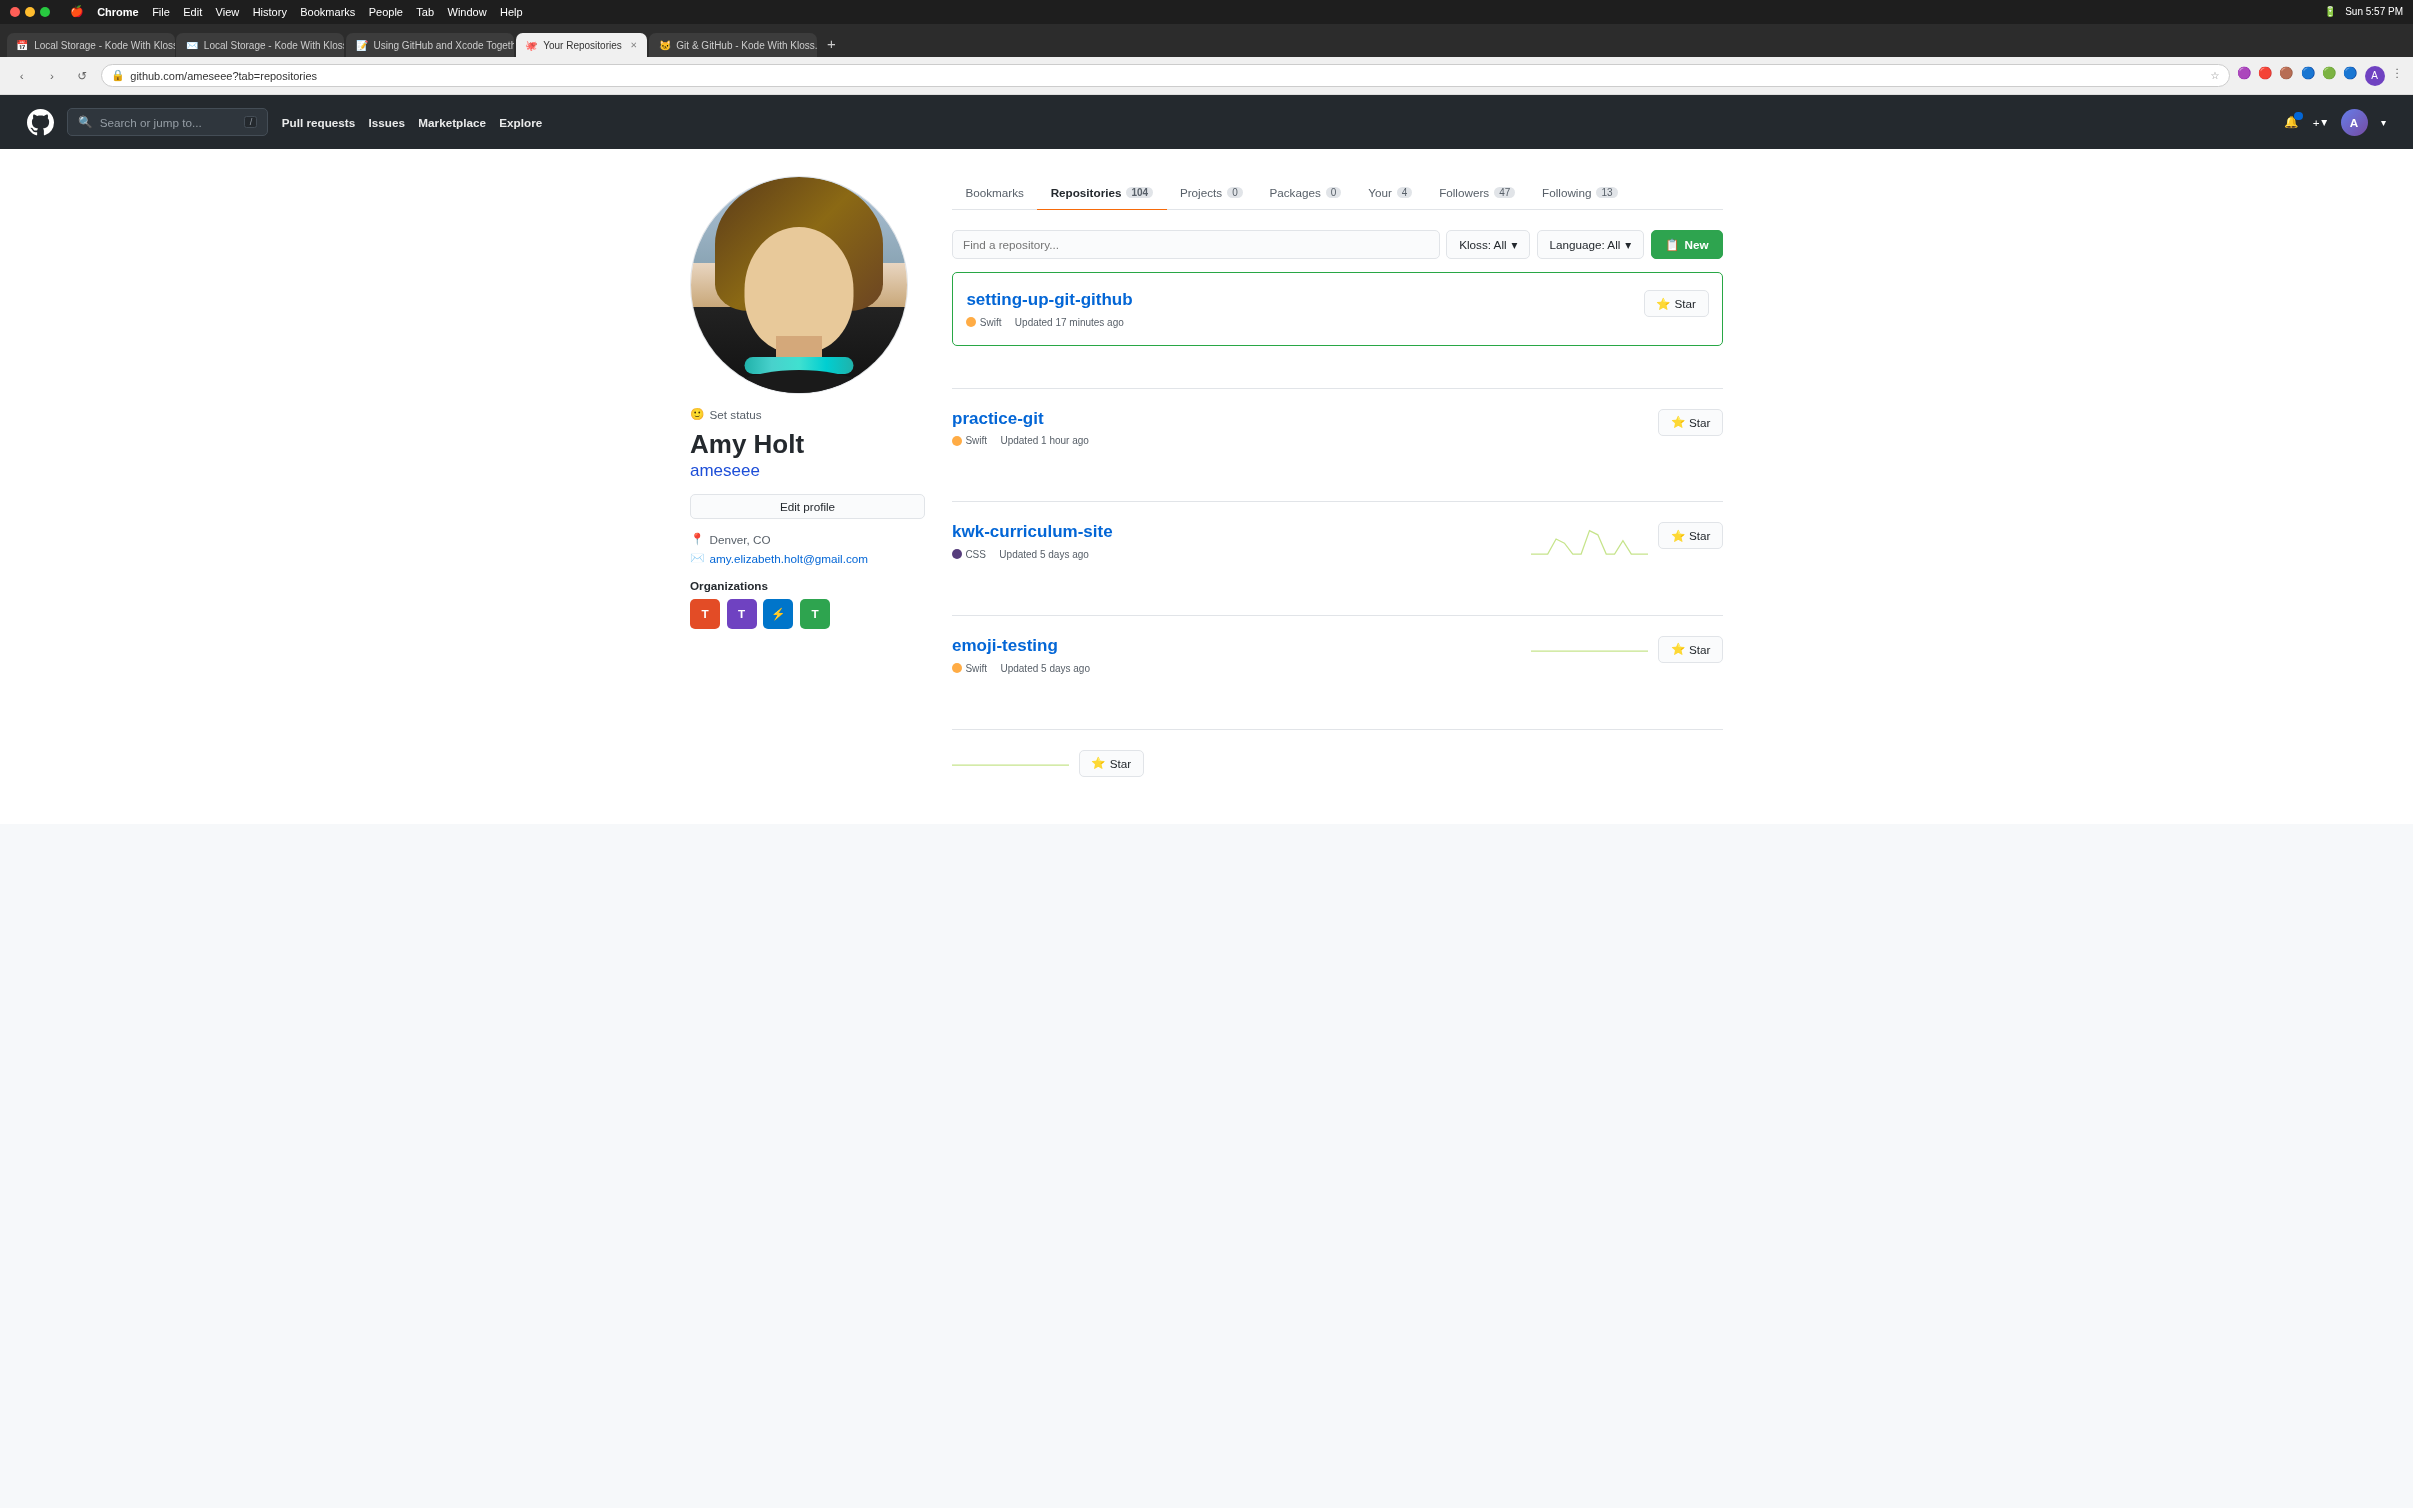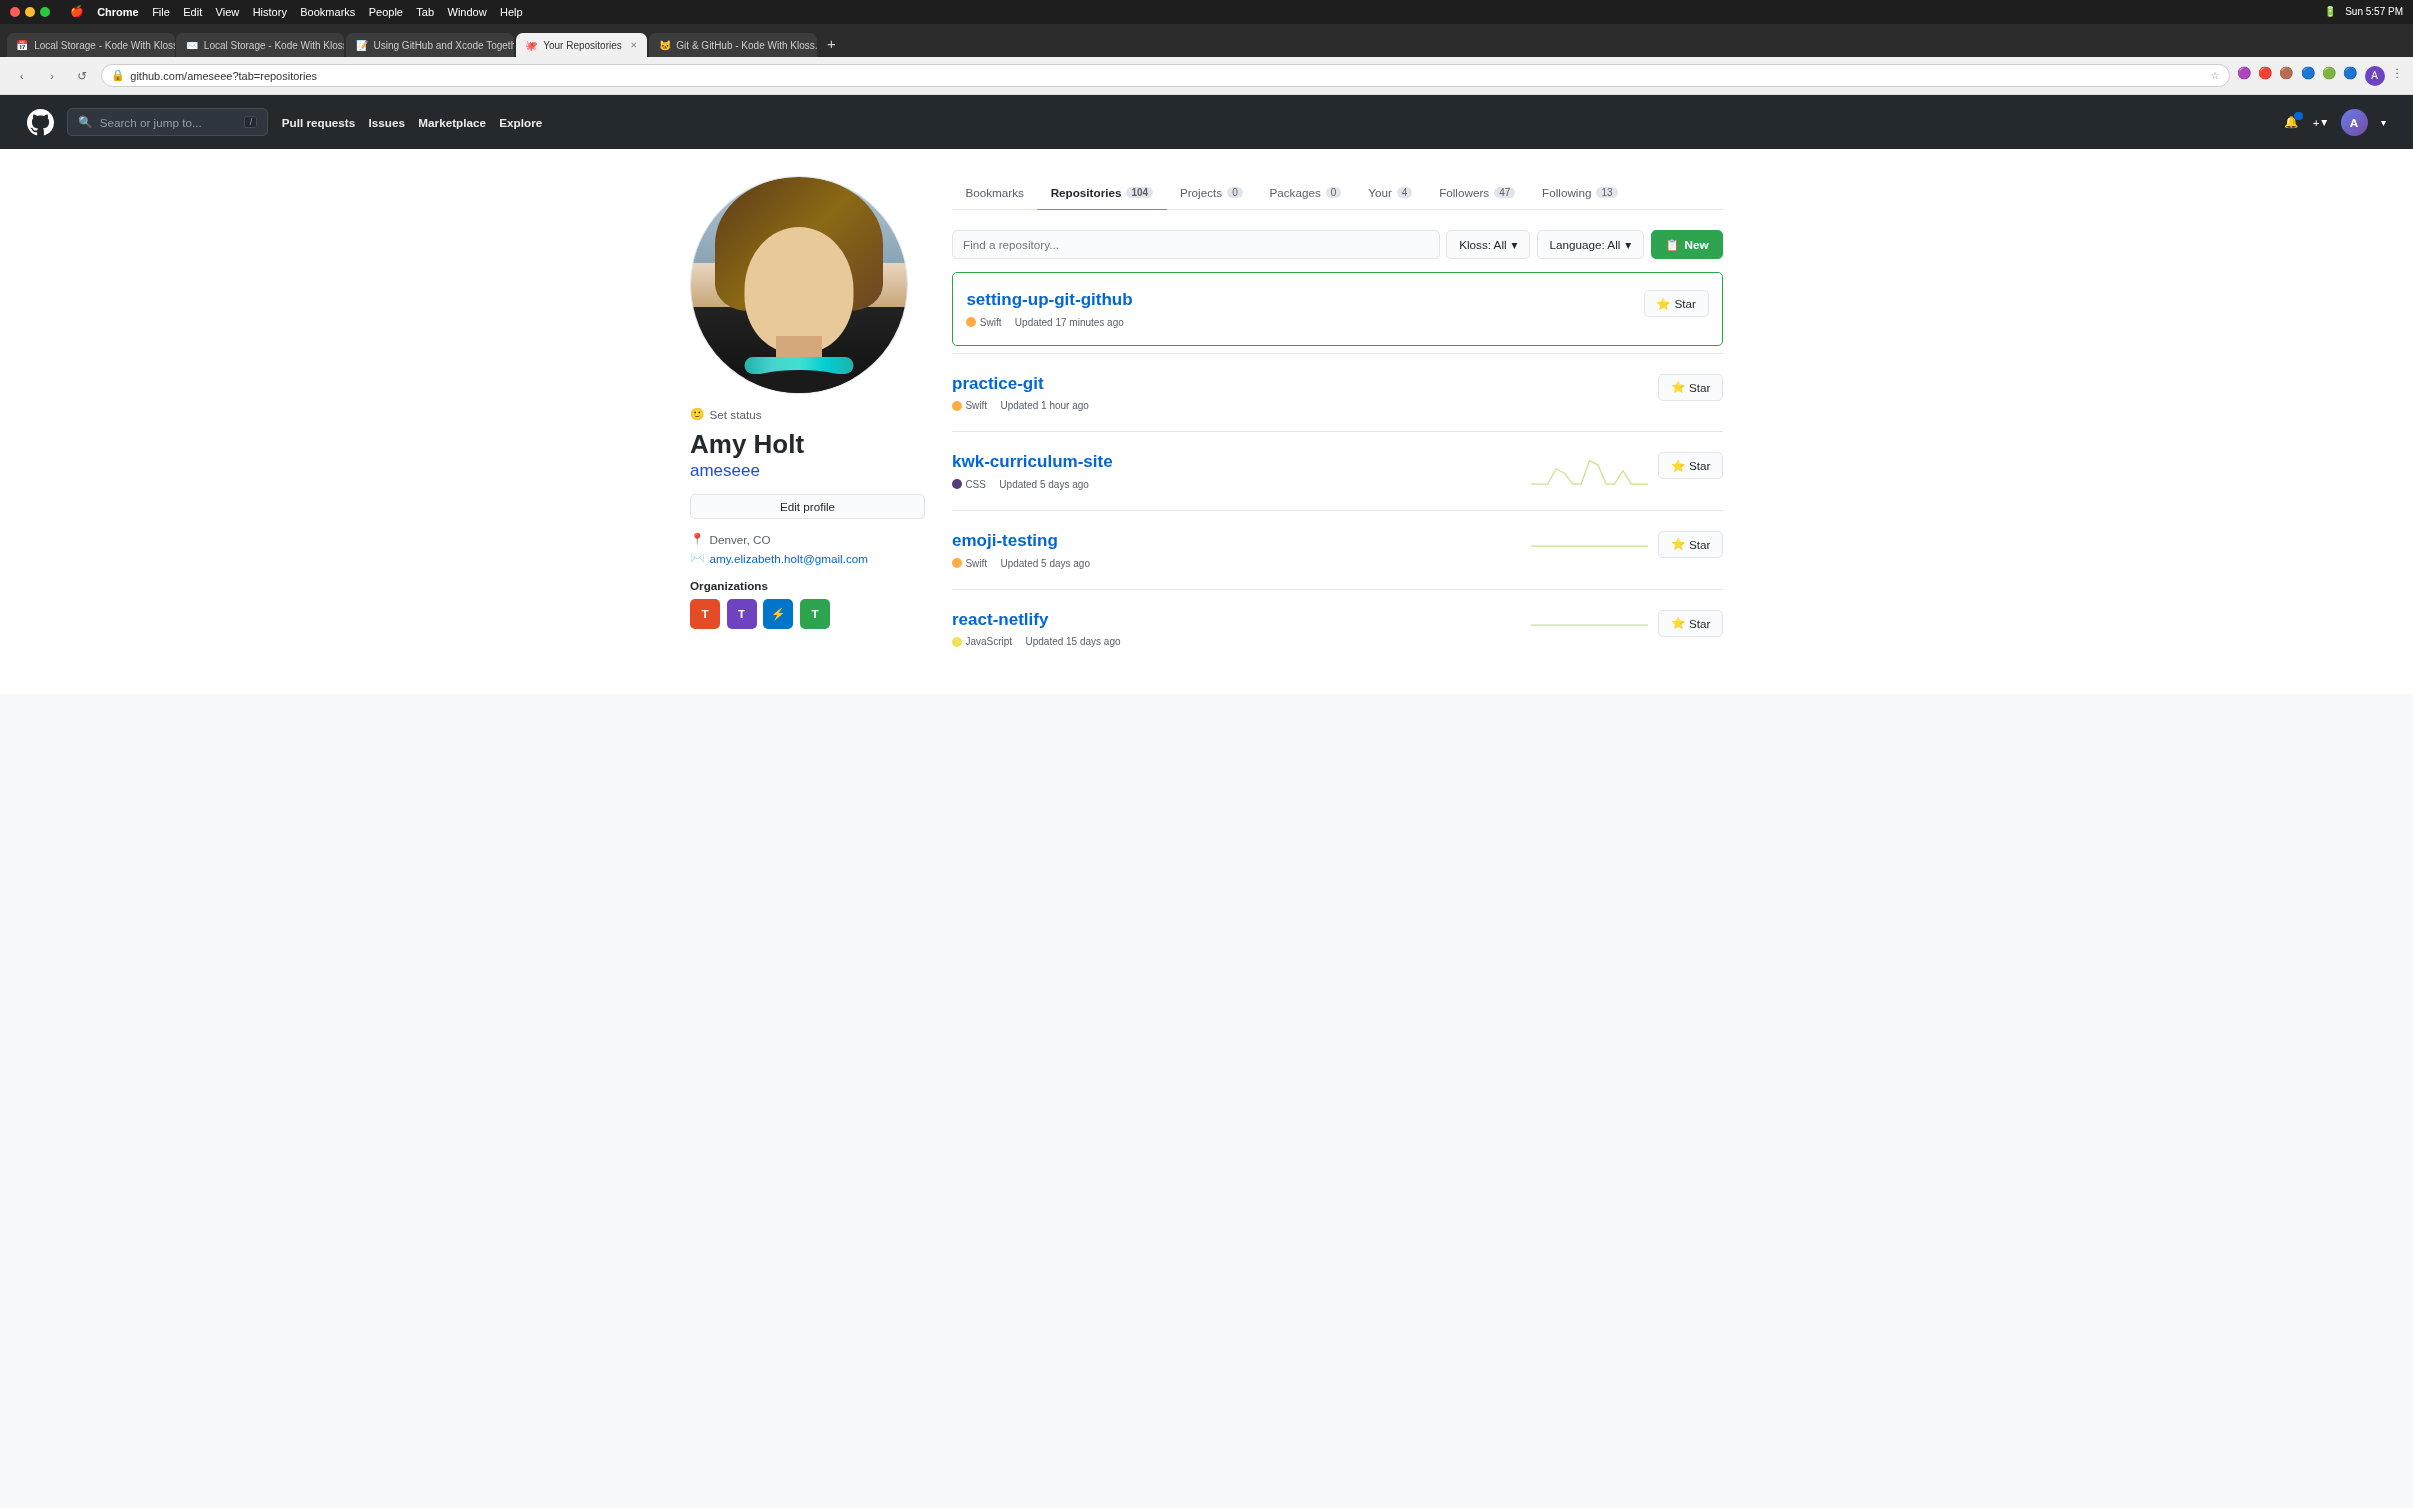--- a/index.html
+++ b/index.html
@@ -310,21 +310,21 @@
       color: #fff;
       font-size: 11.7px;
       font-weight: 600;
       cursor: pointer;
       display: flex;
       align-items: center;
       gap: 5px;
     }
 
     
-    .repo-list { display: flex; flex-direction: column; }
+    .repo-list { display: flex; flex-direction: column; gap: 35px; }
     .repo-item {
       padding: 20px 0;
       border-top: 0.8px solid #e1e4e8;
       display: flex;
       justify-content: space-between;
       align-items: flex-start;
     }
     .repo-item.highlighted {
       border: 1.7px solid #28a745;
       border-radius: 5px;
@@ -657,30 +657,20 @@
               <line x1="0" y1="18" x2="140" y2="18" stroke="#c6e48b" stroke-width="1.5"></line>
             </svg>
             <button class="star-btn">
               <span>⭐</span>
               <span>Star</span>
             </button>
           </div>
         </div>
 
         <div class="repo-item">
-          <div class="repo-item-left">
-            <a class="repo-name">react-netlify</a>
-            <div class="repo-meta">
-              <div class="lang-item">
-                <span class="lang-dot" style="background:#f1e05a;"></span>
-                <span>JavaScript</span>
-              </div>
-              <span>Updated 15 days ago</span>
-            </div>
-          </div>
           <div style="display:flex; align-items:flex-start; gap:10px;">
             <svg width="117" height="17" viewBox="0 0 140 20">
               <line x1="0" y1="18" x2="140" y2="18" stroke="#c6e48b" stroke-width="1.5"></line>
             </svg>
             <button class="star-btn">
               <span>⭐</span>
               <span>Star</span>
             </button>
           </div>
         </div>

